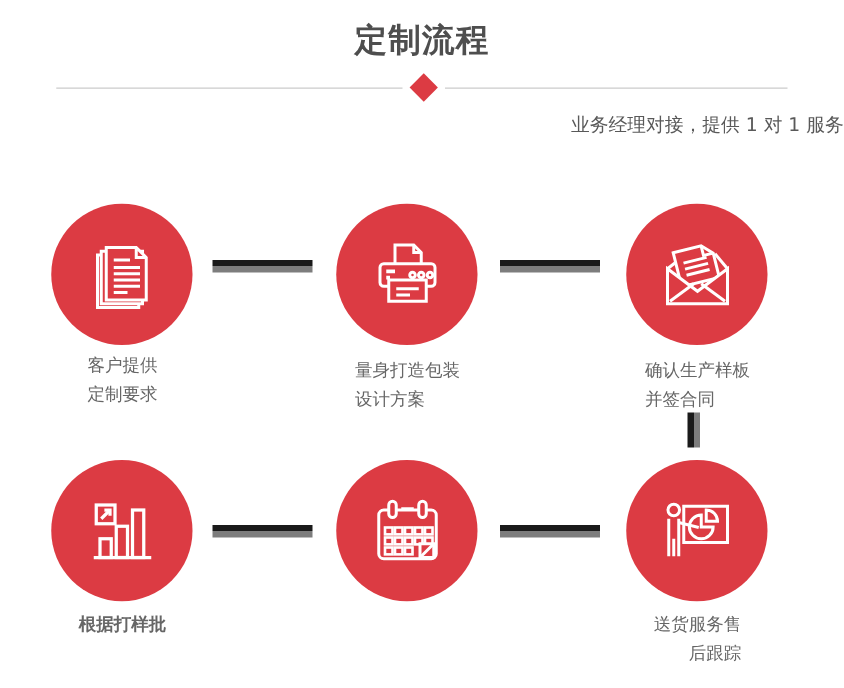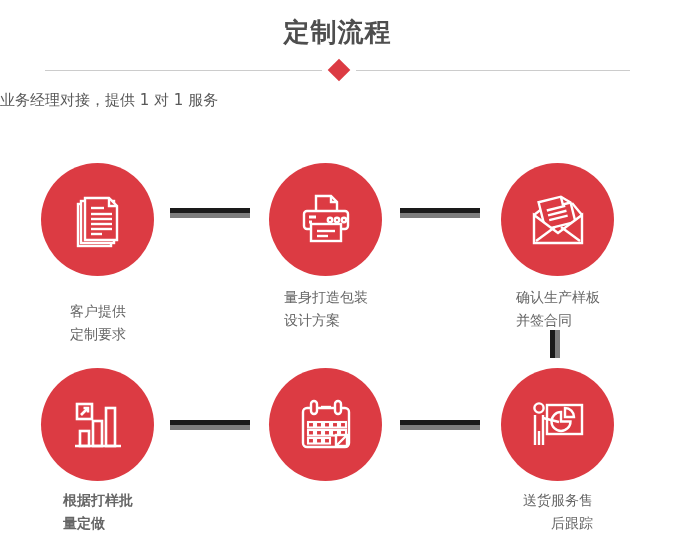--- a/index.html
+++ b/index.html
@@ -14,21 +14,21 @@
   html,body{margin:0;padding:0;background:#fff;}
   body{font-family:"DejaVu Sans","Liberation Sans",sans-serif;}
   .stage{position:relative;width:675px;height:550px;background:#fff;overflow:hidden;}
 
   .title{position:absolute;left:0;top:15px;width:675px;text-align:center;
          font-size:26px;font-weight:bold;color:var(--title-text);letter-spacing:1px;}
   .divider{position:absolute;left:45px;top:70px;width:585px;height:1px;background:var(--divider);}
   .diamond-mask{position:absolute;left:322px;top:56px;width:34px;height:28px;background:#fff;}
   .diamond{position:absolute;left:331px;top:62px;width:16px;height:16px;
            background:var(--accent-red);transform:rotate(45deg);}
-  .subtitle{position:absolute;left:0;top:91px;width:675px;text-align:left;
+  .subtitle{position:absolute;left:0;top:91px;width:675px;text-align:right;
             font-size:15px;color:var(--subtitle-text);}
 
   .circle{position:absolute;width:113px;height:113px;border-radius:50%;
           background:var(--accent-red);display:flex;align-items:center;justify-content:center;}
   .circle svg{width:64px;height:64px;display:block;}
 
   .step-label{position:absolute;transform:translateX(-50%);text-align:left;
               font-size:14px;line-height:23px;color:var(--label-text);white-space:nowrap;}
 
   .hbar{position:absolute;width:80px;height:10px;
@@ -64,21 +64,21 @@
         <path d="M43 10 V18 H51"></path>
         <path d="M25 20 H38"></path>
         <path d="M25 26 H46"></path>
         <path d="M25 31 H46"></path>
         <path d="M25 36 H46"></path>
         <path d="M25 41 H46"></path>
         <path d="M25 46 H36"></path>
       </g>
     </svg>
   </div>
-  <div class="step-label" style="left:98px;top:300px;text-align:right;">
+  <div class="step-label" style="left:98px;top:282px;text-align:right;">
     <div>客户提供</div>
     <div>定制要求</div>
   </div>
 
   <div class="circle" style="left:269px;top:163px;">
     <svg viewBox="0 0 64 64">
       <g fill="none" stroke="#fff" stroke-width="2.4">
         <path d="M22 24 V8 H37 L43 14 V24"></path>
         <path d="M37 8 V14 H43"></path>
         <rect x="10" y="23" width="44" height="18" rx="3" fill="#dc3b43"></rect>
@@ -129,21 +129,20 @@
         <rect x="27" y="28" width="9" height="25"></rect>
         <rect x="40" y="15" width="9" height="38"></rect>
         <rect x="11" y="11" width="15" height="15" fill="#dc3b43"></rect>
         <path d="M15 22 L22 15"></path>
         <path d="M17.5 15 H22 V19.5"></path>
       </g>
     </svg>
   </div>
   <div class="step-label" style="left:98px;top:489px;font-weight:bold;">
     <div>根据打样批</div>
-    <div>量定做</div>
   </div>
 
   <div class="circle" style="left:269px;top:368px;">
     <svg viewBox="0 0 64 64">
       <g fill="none" stroke="#fff" stroke-width="2.4">
         <rect x="9" y="15" width="46" height="39" rx="4" fill="#dc3b43"></rect>
         <rect x="17" y="8" width="6" height="13" rx="3" fill="#dc3b43"></rect>
         <rect x="41" y="8" width="6" height="13" rx="3" fill="#dc3b43"></rect>
         <path d="M27 14 H37"></path>
         <g stroke-width="2.1">

